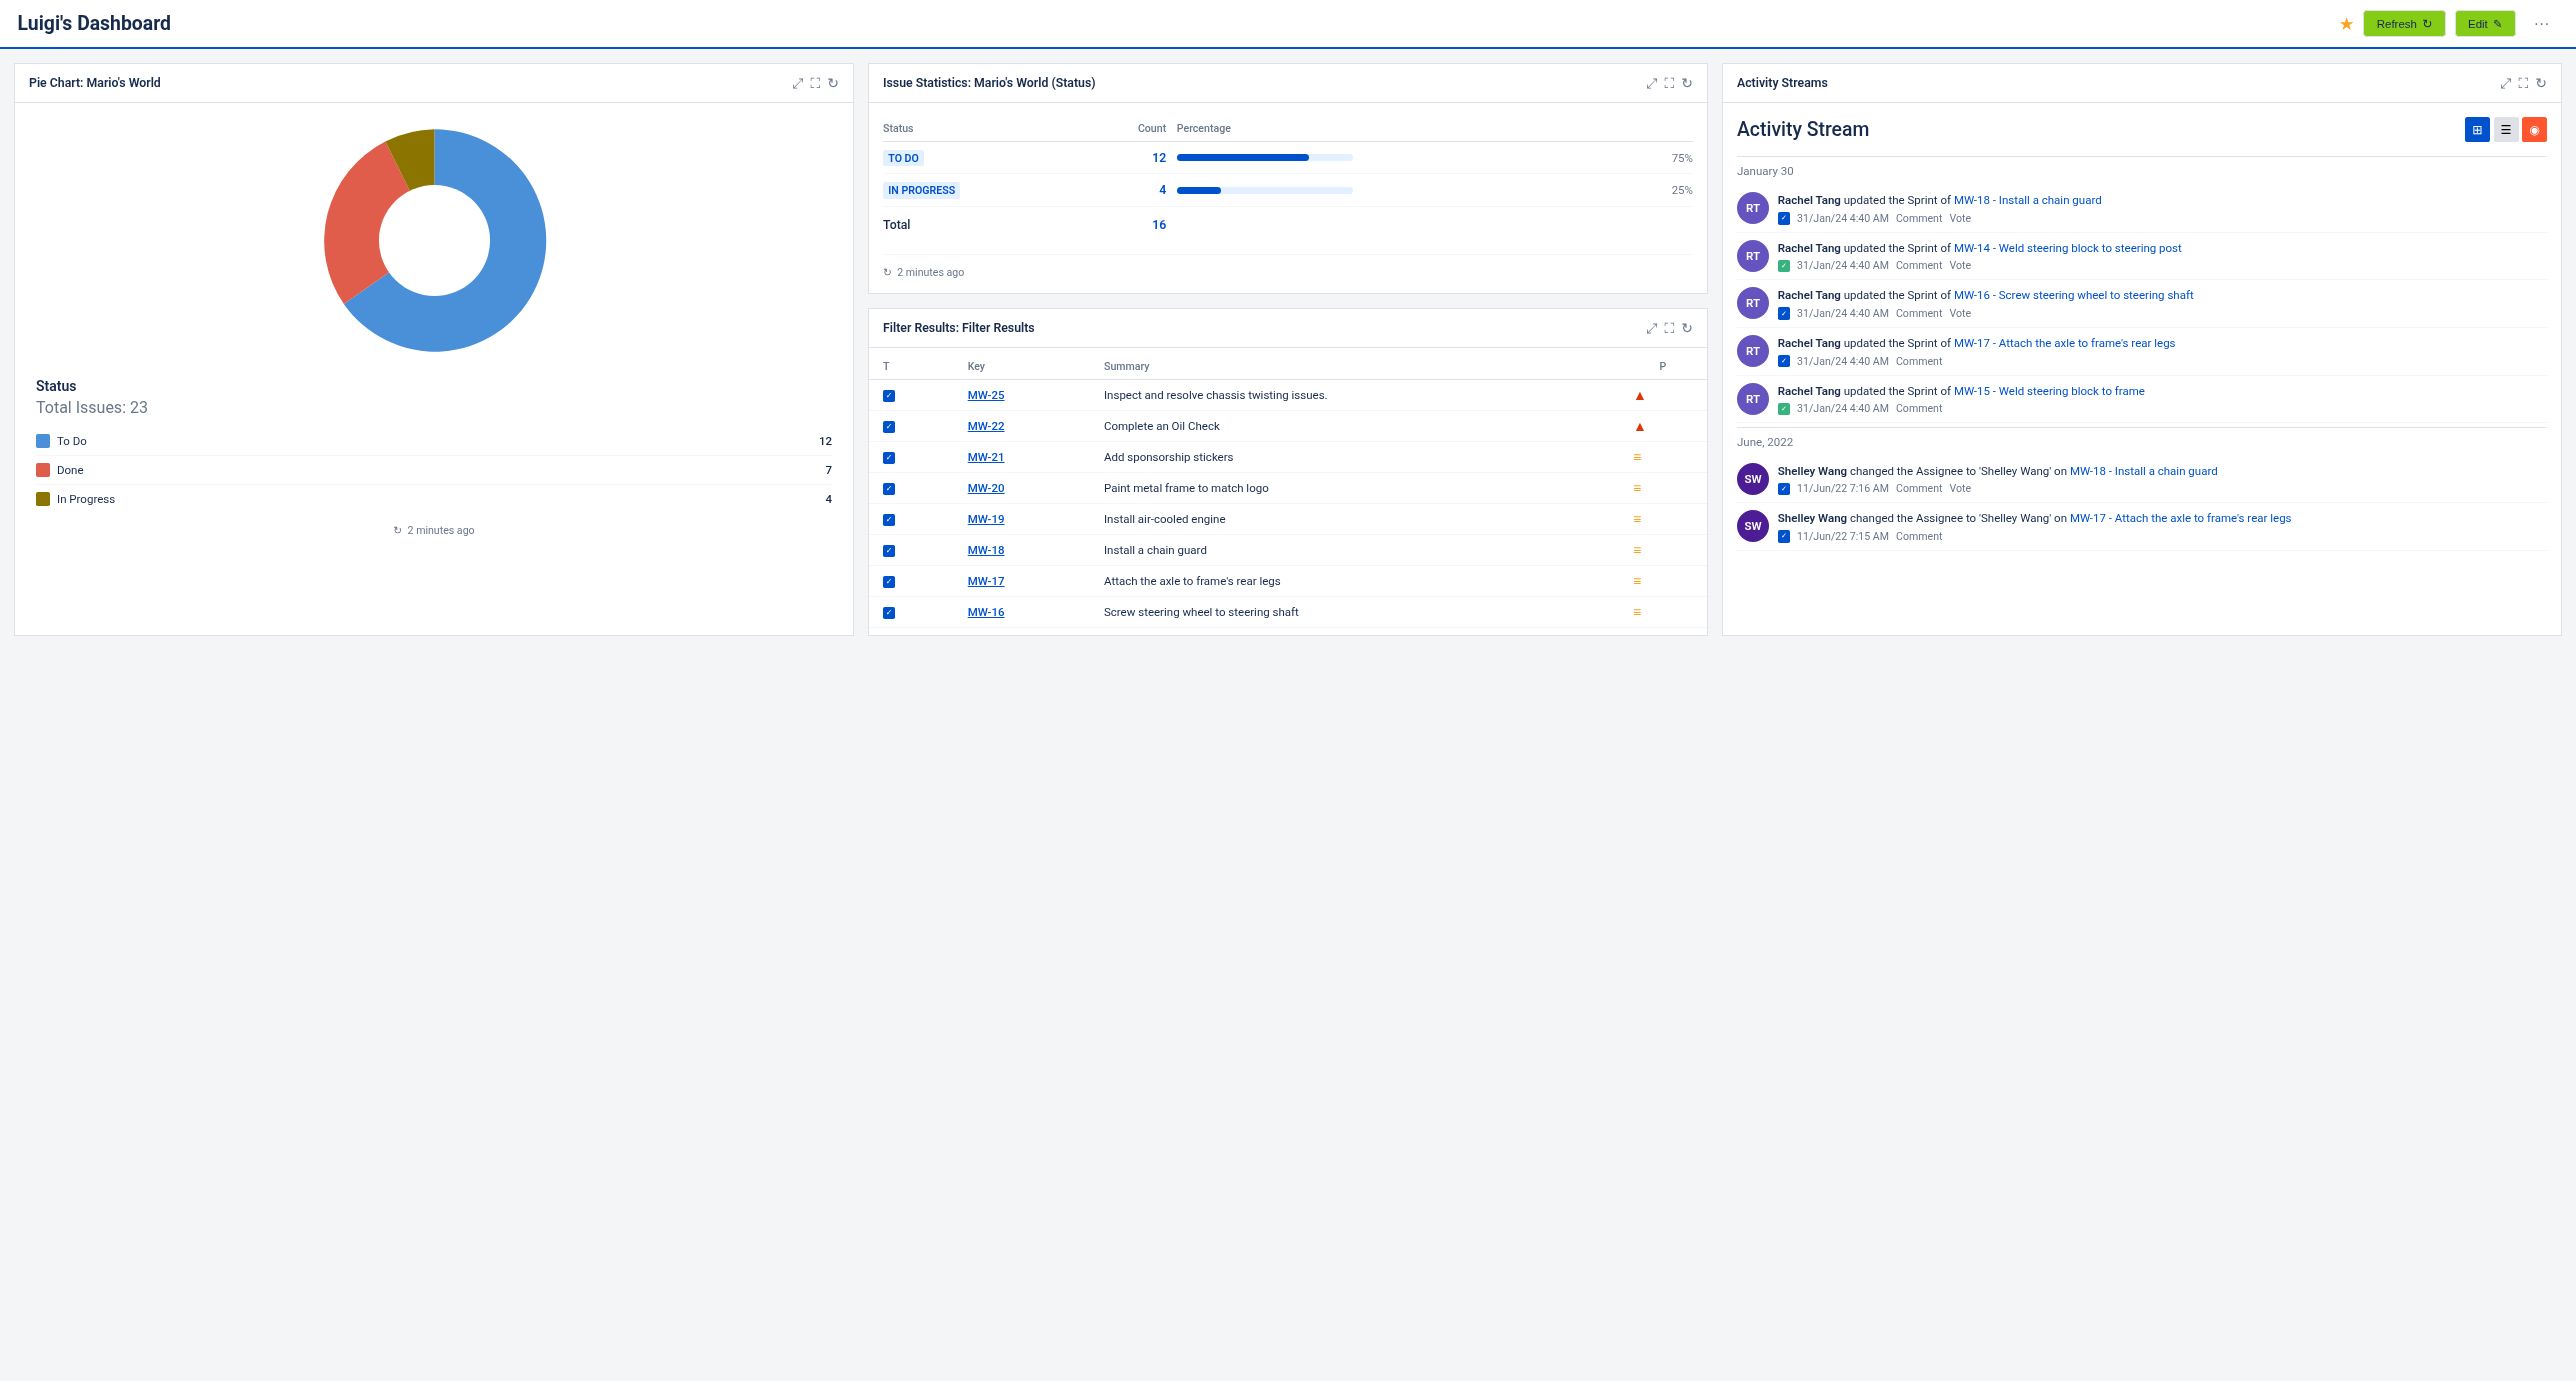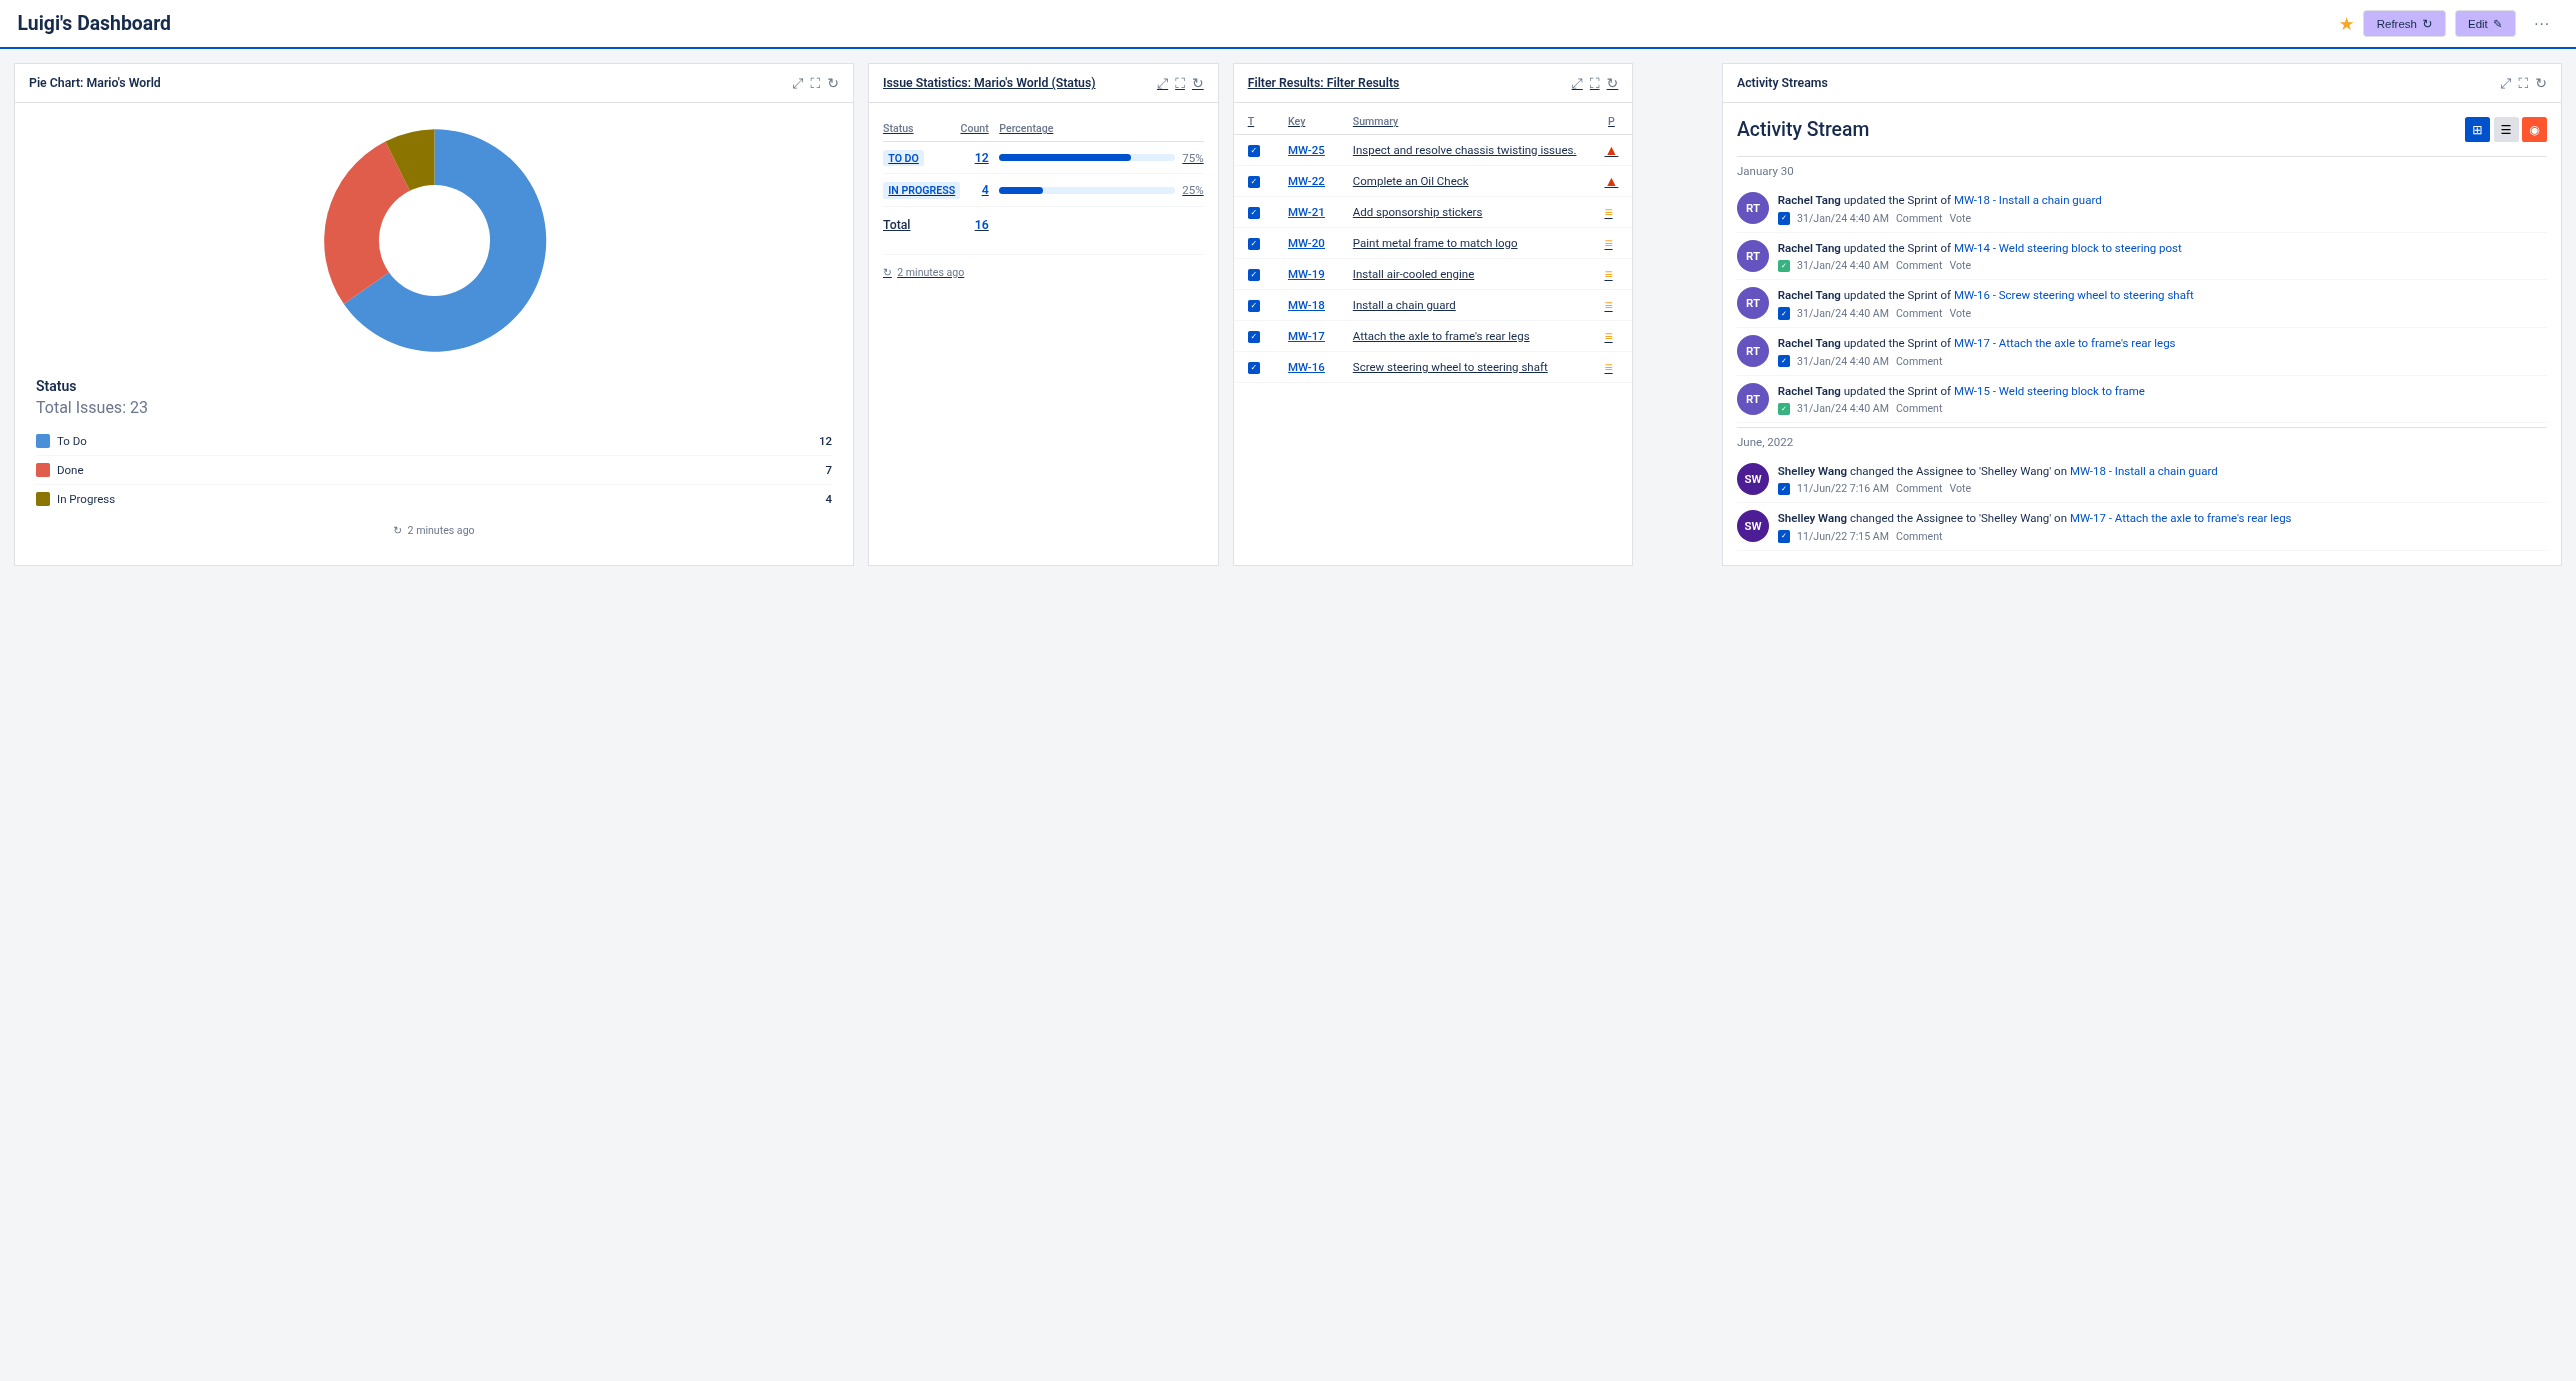--- a/index.html
+++ b/index.html
@@ -6,21 +6,21 @@
     body { font-family: -apple-system, BlinkMacSystemFont, 'Segoe UI', Roboto, sans-serif; background: #f4f5f7; color: #172b4d; font-size: 12.3px; }
 
     .top-bar {
       display: flex; align-items: center; justify-content: space-between;
       background: #fff; padding: 0 17.6px; height: 49px;
       border-bottom: 2.6px solid #0052cc;
     }
     .top-bar-title { font-size: 19.4px; font-weight: 700; color: #172b4d; }
     .top-bar-actions { display: flex; align-items: center; gap: 8.8px; }
     .star-icon { color: #f6a623; font-size: 17.6px; cursor: pointer; }
-    .btn { display: flex; align-items: center; gap: 5.3px; padding: 5.3px 12.3px; border: 0.9px solid #dfe1e6; border-radius: 3.5px; background: #c4b5fd; cursor: pointer; font-size: 11.5px; color: #172b4d; font-weight: 500; }
+    .btn { display: flex; align-items: center; gap: 5.3px; padding: 5.3px 12.3px; border: 0.9px solid #dfe1e6; border-radius: 3.5px; background: #84cc16; cursor: pointer; font-size: 11.5px; color: #172b4d; font-weight: 500; }
     .more-btn { padding: 5.3px 8.8px; font-size: 16px; border: none; background: none; cursor: pointer; color: #6b778c; }
 
     .dashboard { display: grid; grid-template-columns: 1fr 1fr 1fr; gap: 0; padding: 14px; gap: 14px; }
 
     .panel { background: #fff; border: 0.9px solid #dfe1e6; border-radius: 0; overflow: hidden; }
     .panel-header { display: flex; align-items: center; justify-content: space-between; padding: 10.6px 14px; border-bottom: 0.9px solid #dfe1e6; }
     .panel-title { font-size: 12.3px; font-weight: 600; color: #172b4d; }
     .panel-icons { display: flex; gap: 7px; align-items: center; }
     .panel-icon { color: #6b778c; font-size: 14px; cursor: pointer; }
 
@@ -166,21 +166,21 @@
           </div>
         </div>
       </div>
       <div class="refresh-note">
         <span>↻</span>
         <span>2 minutes ago</span>
       </div>
     </div>
   </div>
 
-  <div style="display:flex; flex-direction:row; gap:14px;text-decoration:underline;">
+  <div style="display:flex; flex-direction:column; gap:14px;">
 
     <div class="panel stats-panel">
       <div class="panel-header">
         <span class="panel-title">Issue Statistics: Mario's World (Status)</span>
         <div class="panel-icons">
           <span class="panel-icon">⤢</span>
           <span class="panel-icon">⛶</span>
           <span class="panel-icon">↻</span>
         </div>
       </div>

